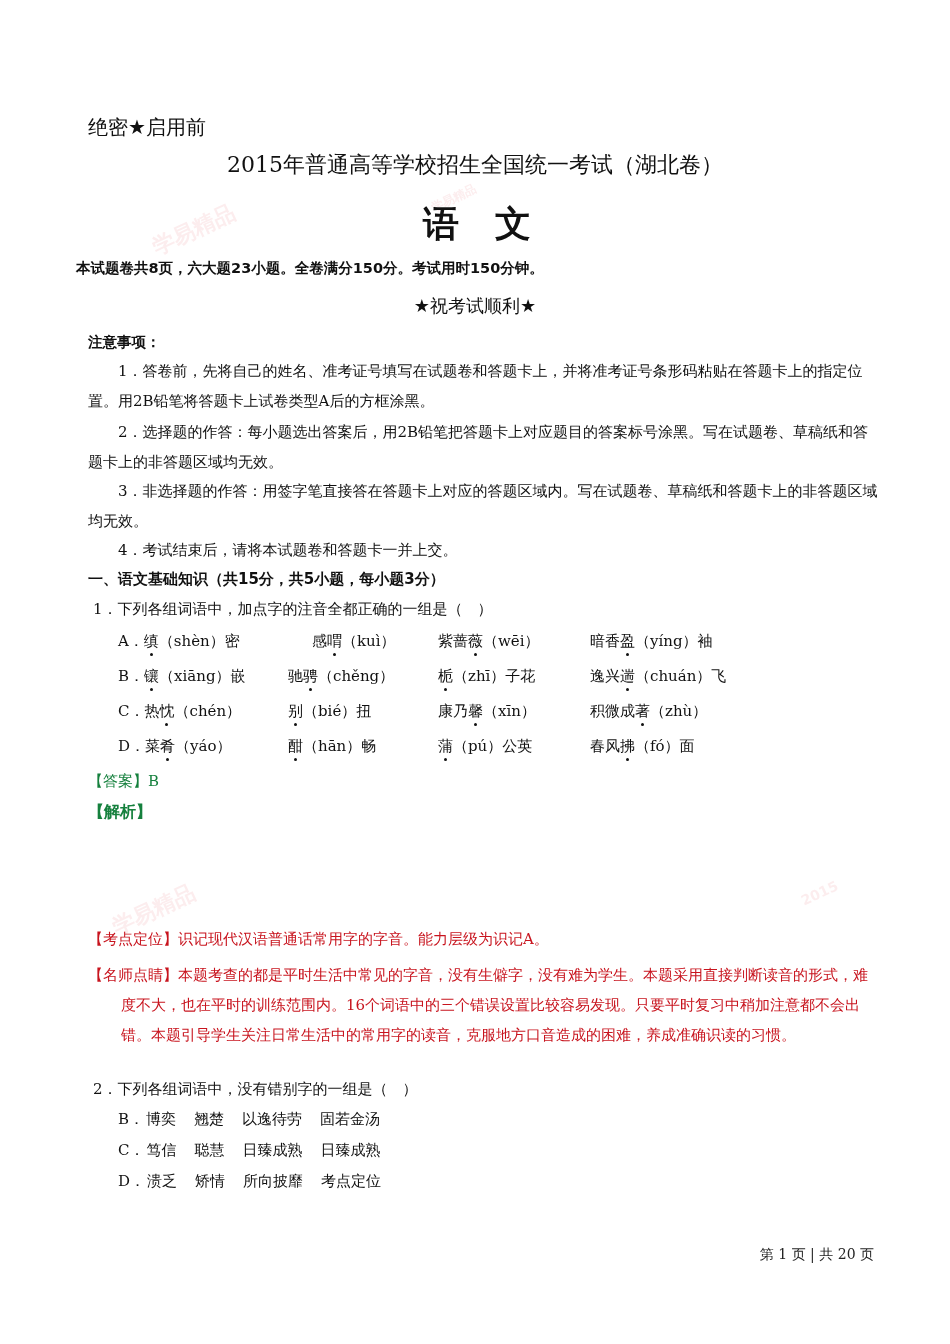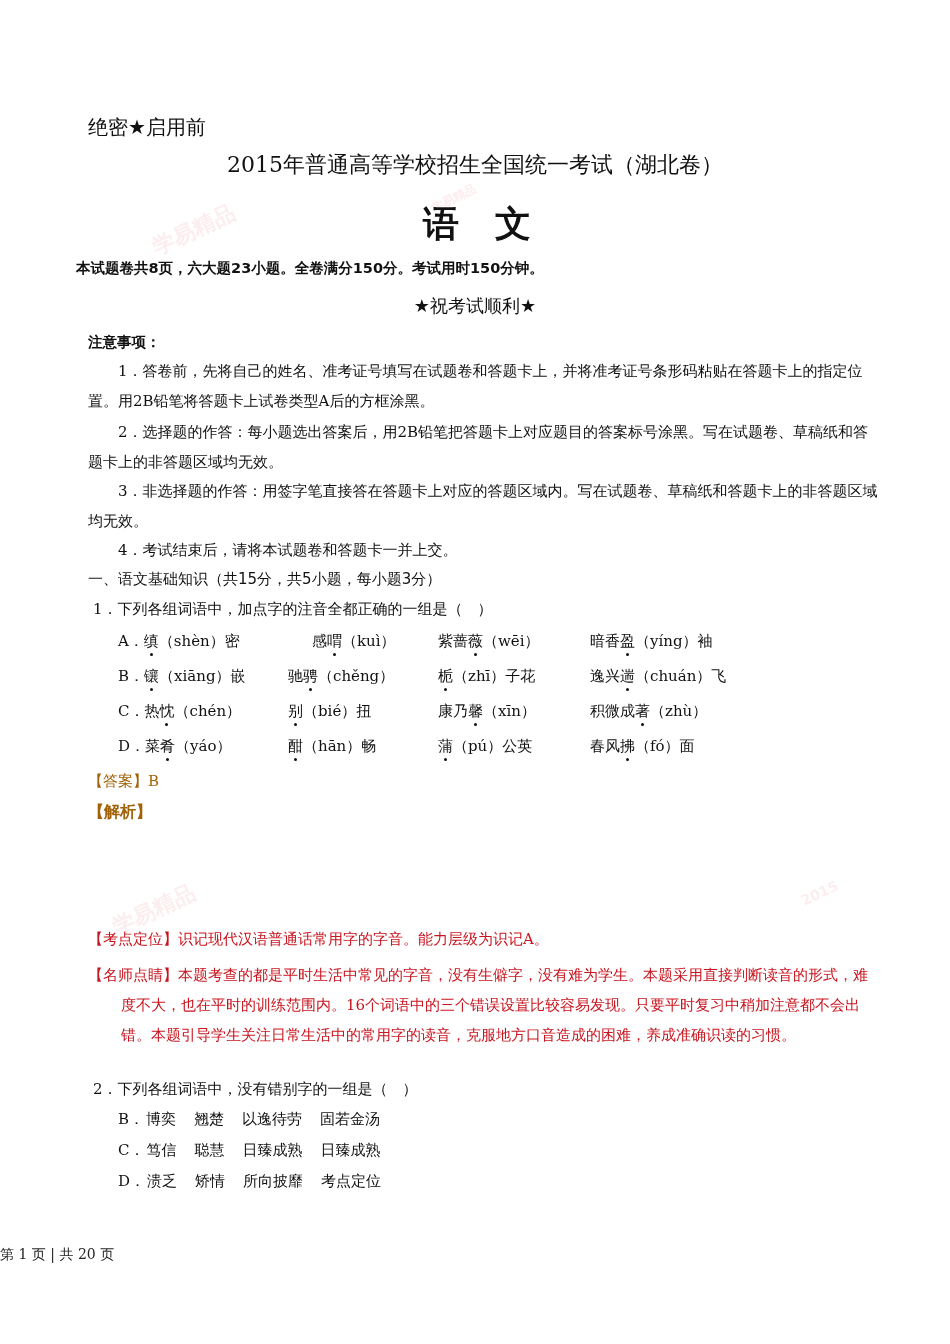--- a/index.html
+++ b/index.html
@@ -10,37 +10,37 @@
     }
     .page { position: absolute; left: 0; top: 0; width: 950px; height: 1344px; }
     .abs { position: absolute; white-space: nowrap; }
     .secret { left: 88px; top: 114px; font-size: 20px; font-family: "DejaVu Sans", sans-serif; }
     .title { left: 0; width: 950px; top: 150px; text-align: center; font-size: 22px; }
     .subject { left: 0; width: 950px; top: 200px; text-align: center; font-size: 36px; font-weight: bold; letter-spacing: 36px; padding-left: 40px; box-sizing: border-box; font-family: "DejaVu Sans", sans-serif; }
     .info { left: 76px; top: 259px; font-size: 14.5px; font-weight: bold; font-family: "DejaVu Sans", sans-serif; }
     .blessing { left: 0; width: 950px; top: 294px; text-align: center; font-size: 18px; font-weight: normal; font-family: "DejaVu Sans", sans-serif; }
     .notice-h { left: 88px; top: 333px; font-size: 14.5px; font-weight: bold; font-family: "DejaVu Sans", sans-serif; }
     .para { left: 88px; width: 790px; font-size: 15px; line-height: 30px; white-space: normal; text-indent: 30px; }
-    .sec-h { left: 88px; top: 570px; font-size: 15px; font-weight: normal; font-family: "DejaVu Sans", sans-serif; }
+    .sec-h { left: 88px; top: 570px; font-size: 15px; font-weight: bold; font-family: "DejaVu Sans", sans-serif; }
     .q { left: 93px; font-size: 15px; }
     .opt-row { position: absolute; left: 118px; font-size: 15px; height: 24px; }
     .opt-row span.cell { position: absolute; top: 0; white-space: nowrap; }
     .dot { position: relative; display: inline-block; }
     .dot::after { content: ""; position: absolute; left: 50%; bottom: -5px; width: 3px; height: 3px; margin-left: -1.5px; background: #111; border-radius: 50%; }
-    .red { color: #a16207; }
+    .red { color: #15803d; }
     .dred { color: #c8141e; }
     .ans { left: 88px; top: 772px; font-size: 15px; }
     .jx { left: 88px; top: 802px; font-size: 16px; font-weight: bold; font-family: "DejaVu Sans", sans-serif; }
     .analysis { left: 88px; width: 790px; top: 830px; font-size: 15.5px; line-height: 33px; white-space: normal; font-family: "DejaVu Sans", sans-serif; padding-left: 33px; text-indent: -33px; box-sizing: border-box; }
     .kd { left: 88px; top: 930px; font-size: 15px; }
     .ms { left: 88px; width: 790px; top: 960px; font-size: 15px; line-height: 30px; white-space: normal; padding-left: 33px; text-indent: -33px; box-sizing: border-box; }
     .q2opts { position: absolute; left: 118px; font-size: 15px; }
     .q2opts .row { height: 31px; line-height: 31px; white-space: nowrap; }
     .q2opts .row span { margin-right: 18px; }
-    .footer { left: 0; width: 874px; top: 1246px; text-align: left; font-size: 14px; color: #222; }
+    .footer { left: 0; width: 874px; top: 1246px; text-align: right; font-size: 14px; color: #222; }
     .wm { position: absolute; color: rgba(230, 80, 90, 0.10); font-size: 22px; font-weight: bold; transform: rotate(-25deg); font-family: "DejaVu Sans", sans-serif; }
   </style>
 </head>
 <body>
 
 <div class="page">
 
   <div class="wm" style="left:150px; top:215px;">学易精品</div>
   <div class="wm" style="left:430px; top:190px; font-size:12px;">学易精品</div>
   <div class="wm" style="left:110px; top:895px;">学易精品</div>

